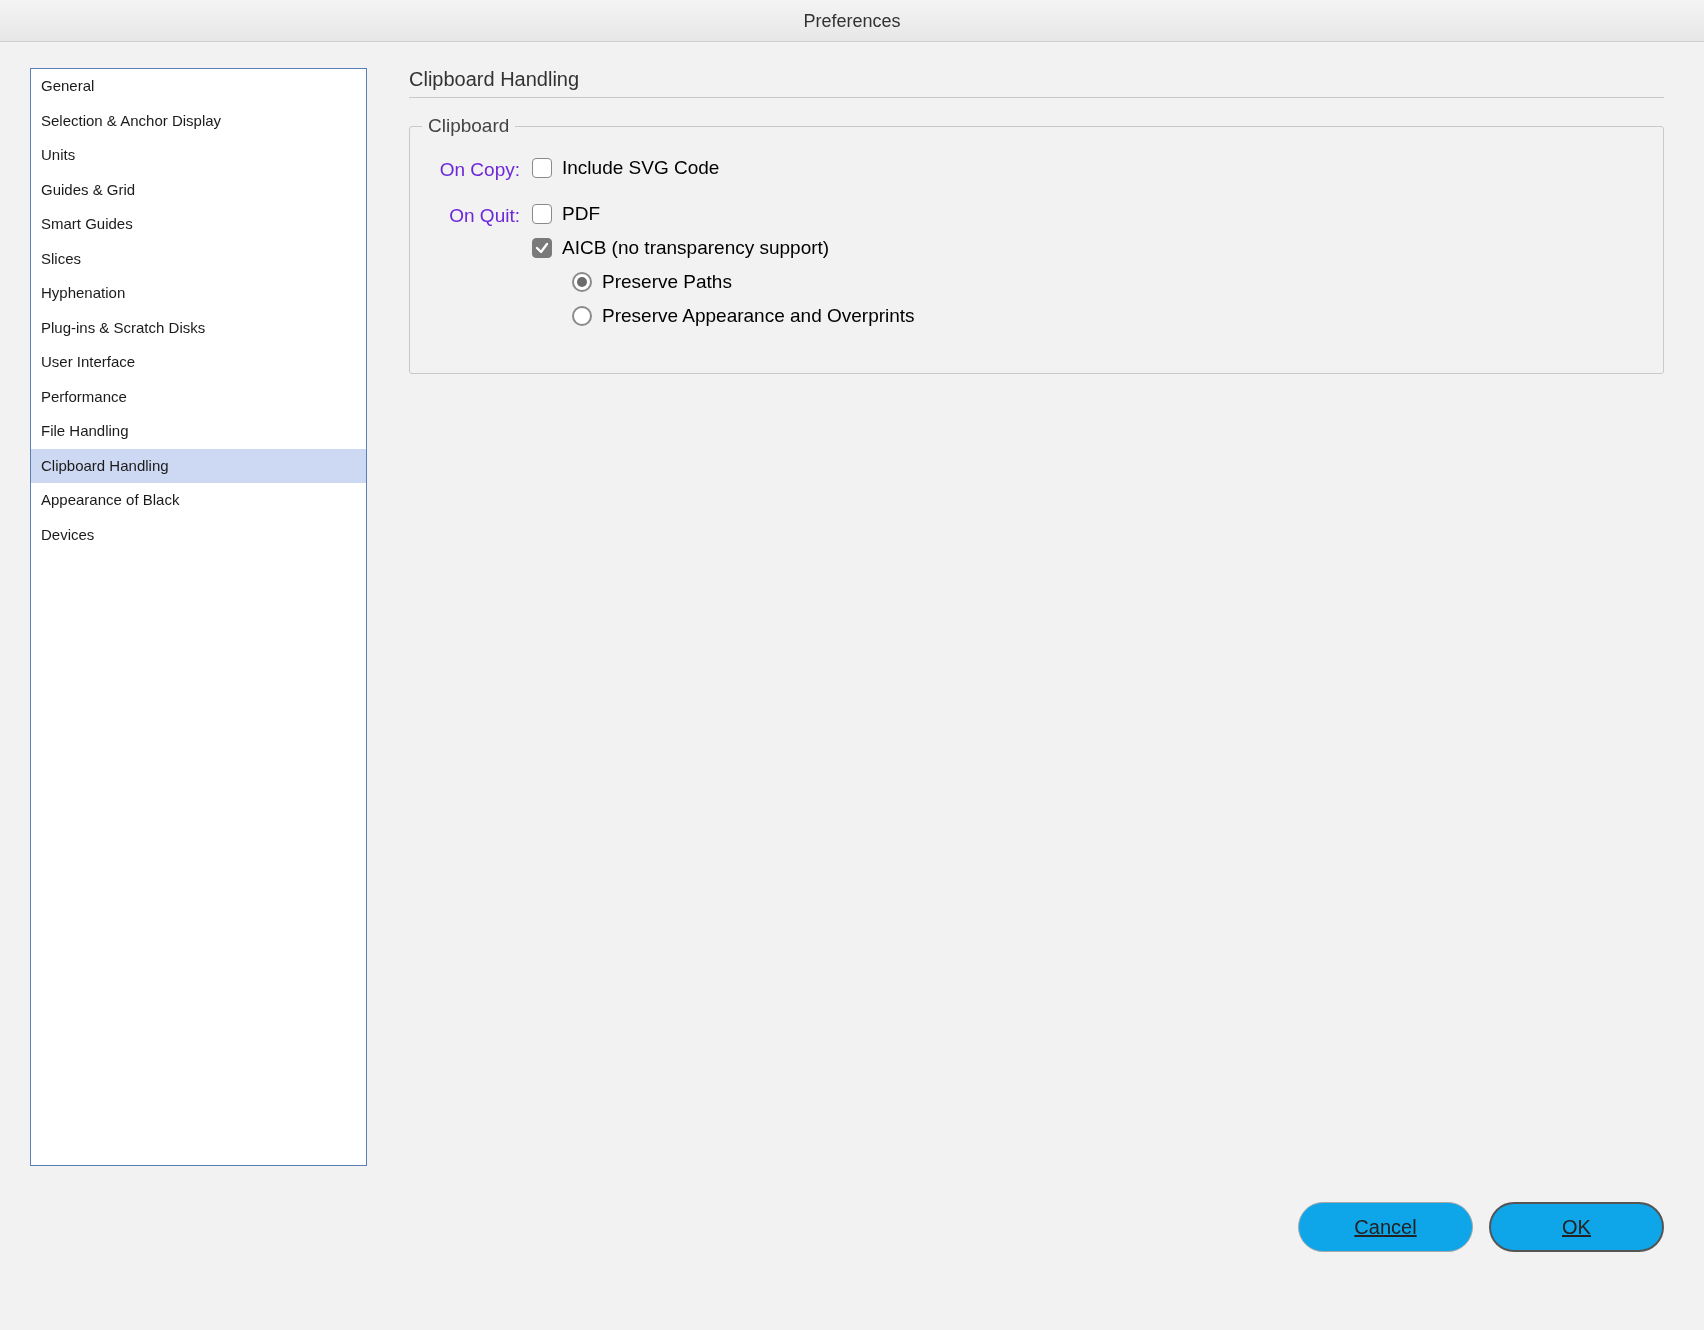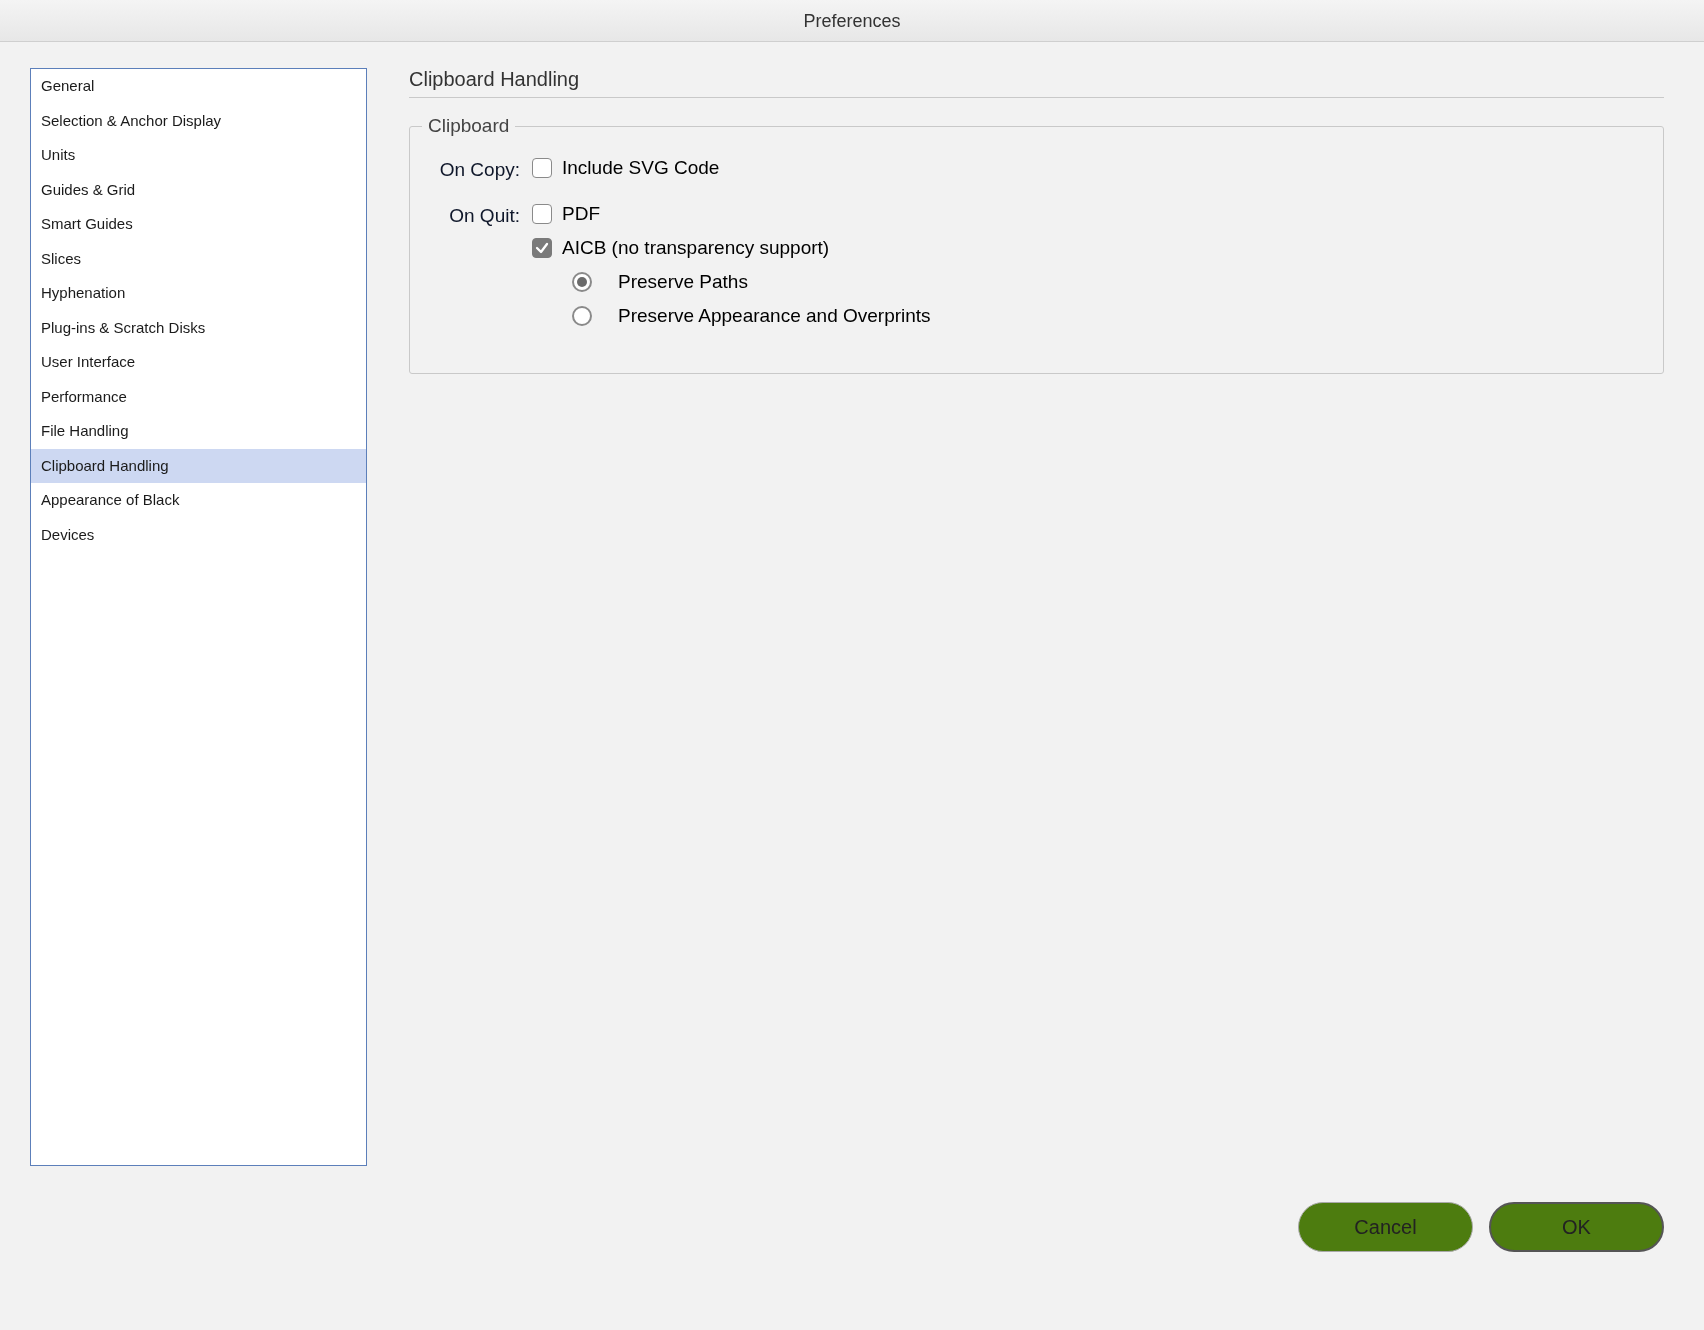--- a/index.html
+++ b/index.html
@@ -78,21 +78,21 @@
   .row {
     display: flex;
     align-items: flex-start;
     margin-bottom: 12px;
   }
   .row-label {
     width: 104px;
     text-align: right;
     padding-right: 12px;
     padding-top: 2px;
-    color: #0f172a;
+    color: #6d28d9;
     font-size: 19px;
   }
   .control-col {
     flex: 1;
   }
   .check-line {
     display: flex;
     align-items: center;
     gap: 10px;
     margin-bottom: 12px;
@@ -111,21 +111,21 @@
   .checkbox.checked {
     background: #7a7a7a;
     border-color: #7a7a7a;
   }
   .checkbox.checked svg { display: block; }
   .checkbox svg { display: none; }
   .radio-group { padding-left: 40px; }
   .radio-line {
     display: flex;
     align-items: center;
-    gap: 26px;
+    gap: 10px;
     margin-bottom: 12px;
     font-size: 19px;
   }
   .radio {
     width: 20px;
     height: 20px;
     border: 2px solid #8a8a8a;
     border-radius: 50%;
     display: inline-flex;
     align-items: center;
@@ -142,27 +142,28 @@
   .footer {
     display: flex;
     justify-content: flex-end;
     gap: 16px;
     padding: 0 40px 30px 0;
   }
   .btn {
     min-width: 175px;
     height: 50px;
     border-radius: 25px;
-    background: #4d7c0f;
+    background: #0ea5e9;
     font-size: 20px;
     color: #222;
     display: inline-flex;
     align-items: center;
     justify-content: center;
     cursor: default;
+    text-decoration: underline;
   }
   .btn.cancel { border: 1px solid #a9a9a9; }
   .btn.ok { border: 2.5px solid #555; }
   .paste-line {
     display: flex;
     align-items: center;
     gap: 10px;
     font-size: 19px;
   }
 </style>

